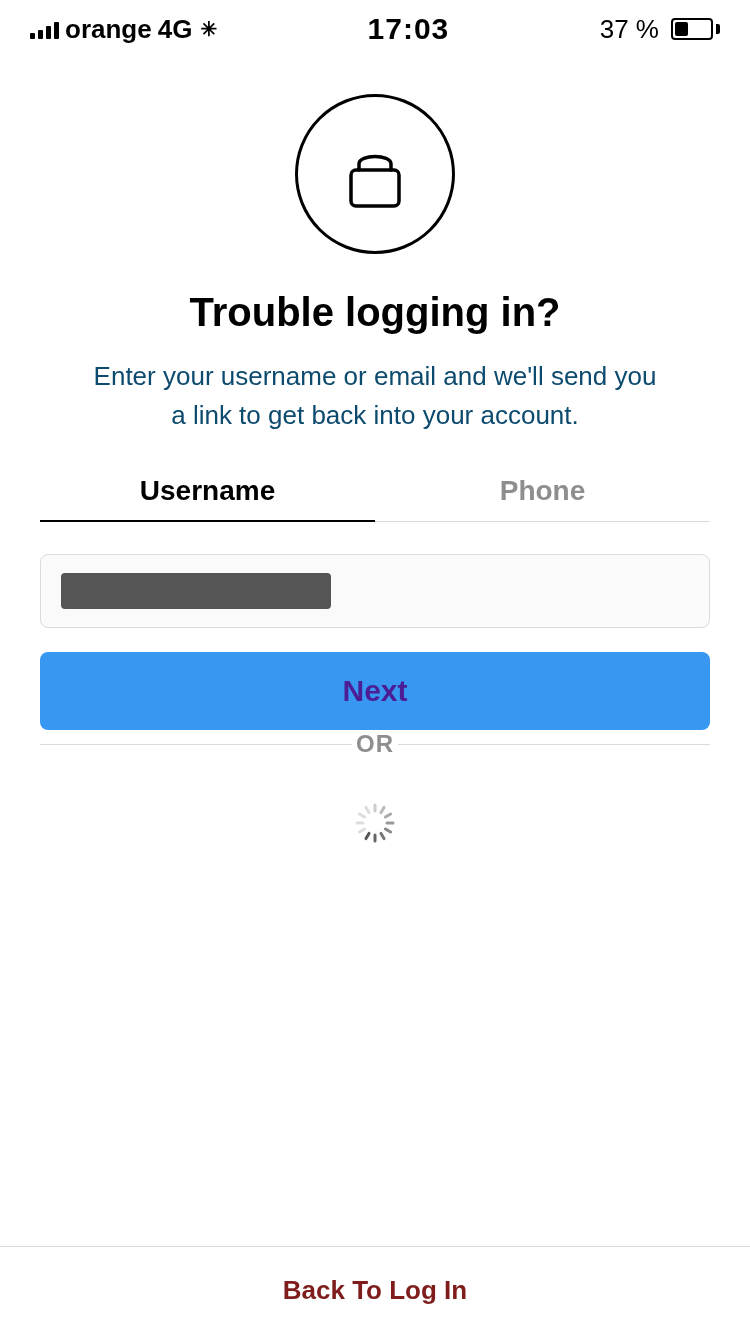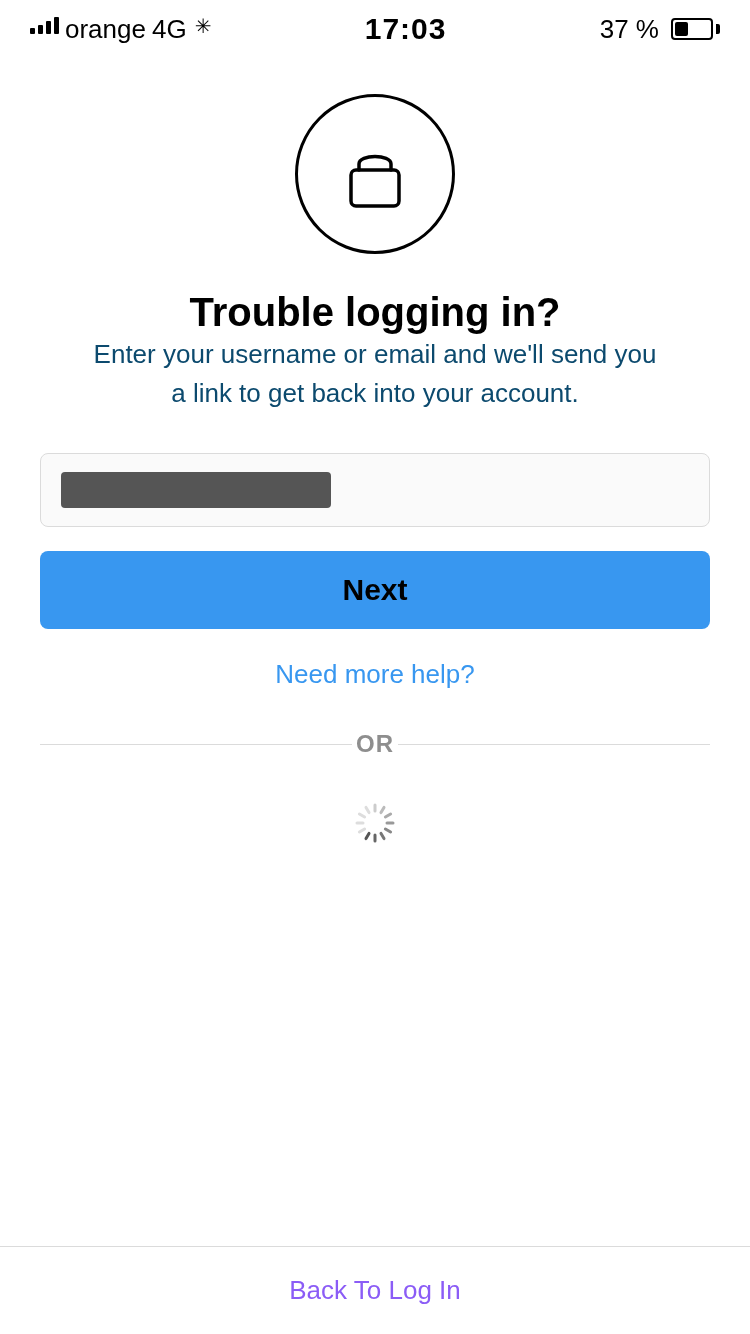--- a/index.html
+++ b/index.html
@@ -21,23 +21,24 @@
       display: flex;
       align-items: center;
       justify-content: space-between;
       padding: 14px 30px 10px 30px;
       height: 54px;
       flex-shrink: 0;
     }
 
     .status-left {
       display: flex;
+      align-items: center;
       gap: 6px;
       font-size: 26px;
-      font-weight: 400;
+      font-weight: 700;
       color: #000;
     }
 
     .signal-bars {
       display: flex;
       align-items: flex-end;
       gap: 3px;
       height: 20px;
     }
 
@@ -120,20 +121,21 @@
     .lock-svg {
       width: 76px;
       height: 76px;
     }
 
     .title {
       font-size: 40px;
       font-weight: 700;
       color: #000;
       text-align: center;
+      margin-bottom: 22px;
     }
 
     .subtitle {
       font-size: 26px;
       font-weight: 400;
       color: #0c4a6e;
       text-align: center;
       line-height: 1.5;
       margin-bottom: 40px;
       max-width: 580px;
@@ -189,28 +191,27 @@
       width: 270px;
       height: 36px;
       background: #555;
       border-radius: 4px;
     }
 
     
     .next-button {
       width: 100%;
       background: #3897f0;
-      color: #000000;
+      color: #4c1d95;
       border: none;
       border-radius: 8px;
       font-size: 30px;
       font-weight: 600;
       padding: 22px;
       cursor: pointer;
-      margin-bottom: 30px;
     }
 
     
     .help-link {
       font-size: 26px;
       color: #3897f0;
       font-weight: 500;
       cursor: pointer;
       margin-bottom: 40px;
     }
@@ -263,22 +264,22 @@
       display: flex;
       align-items: center;
       justify-content: center;
       padding: 28px 0;
       flex-shrink: 0;
       background: #fff;
     }
 
     .back-to-login {
       font-size: 26px;
-      color: #8b5cf6;
-      font-weight: 400;
+      color: #7f1d1d;
+      font-weight: 700;
       cursor: pointer;
     }
   </style>
 </head>
 <body>
 
 <div class="status-bar">
   <div class="status-left">
     <div class="signal-bars">
       <div class="signal-bar" style="height:6px;"></div>
@@ -311,28 +312,35 @@
       <path d="M22 34 V28 C22 18 54 18 54 28 V34" stroke="#000" stroke-width="3.5" stroke-linecap="round" stroke-linejoin="round" fill="none"></path>
 
       <rect x="14" y="34" width="48" height="36" rx="5" stroke="#000" stroke-width="3.5" fill="none"></rect>
     </svg>
   </div>
 
   <h1 class="title">Trouble logging in?</h1>
 
   <p class="subtitle">Enter your username or email and we'll send you a link to get back into your account.</p>
 
+  <div class="tabs">
+    <div class="tab active">
+      <span>Username</span>
+    </div>
+    <div class="tab inactive">
+      <span>Phone</span>
+    </div>
+  </div>
 
   <div class="input-container">
     <div class="input-filled"></div>
   </div>
 
   <button class="next-button">Next</button>
 
-  <span class="help-link">Need more help?</span>
 
   <div class="or-divider">
     <div class="or-line"></div>
     <span class="or-text">OR</span>
     <div class="or-line"></div>
   </div>
 
   <div class="spinner-container">
     <svg class="spinner-svg" viewBox="0 0 50 50" xmlns="http://www.w3.org/2000/svg">
 

